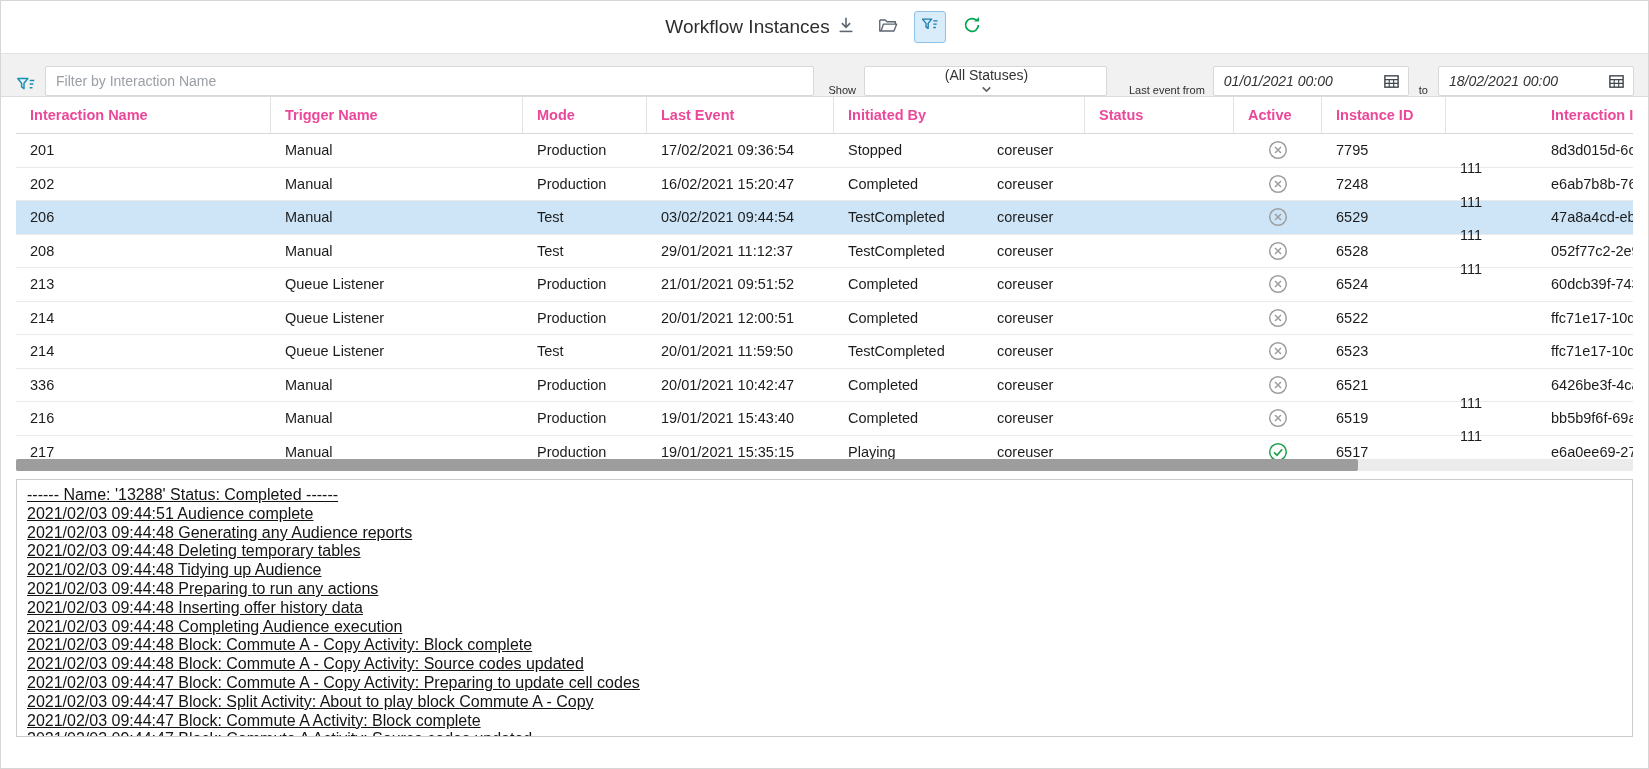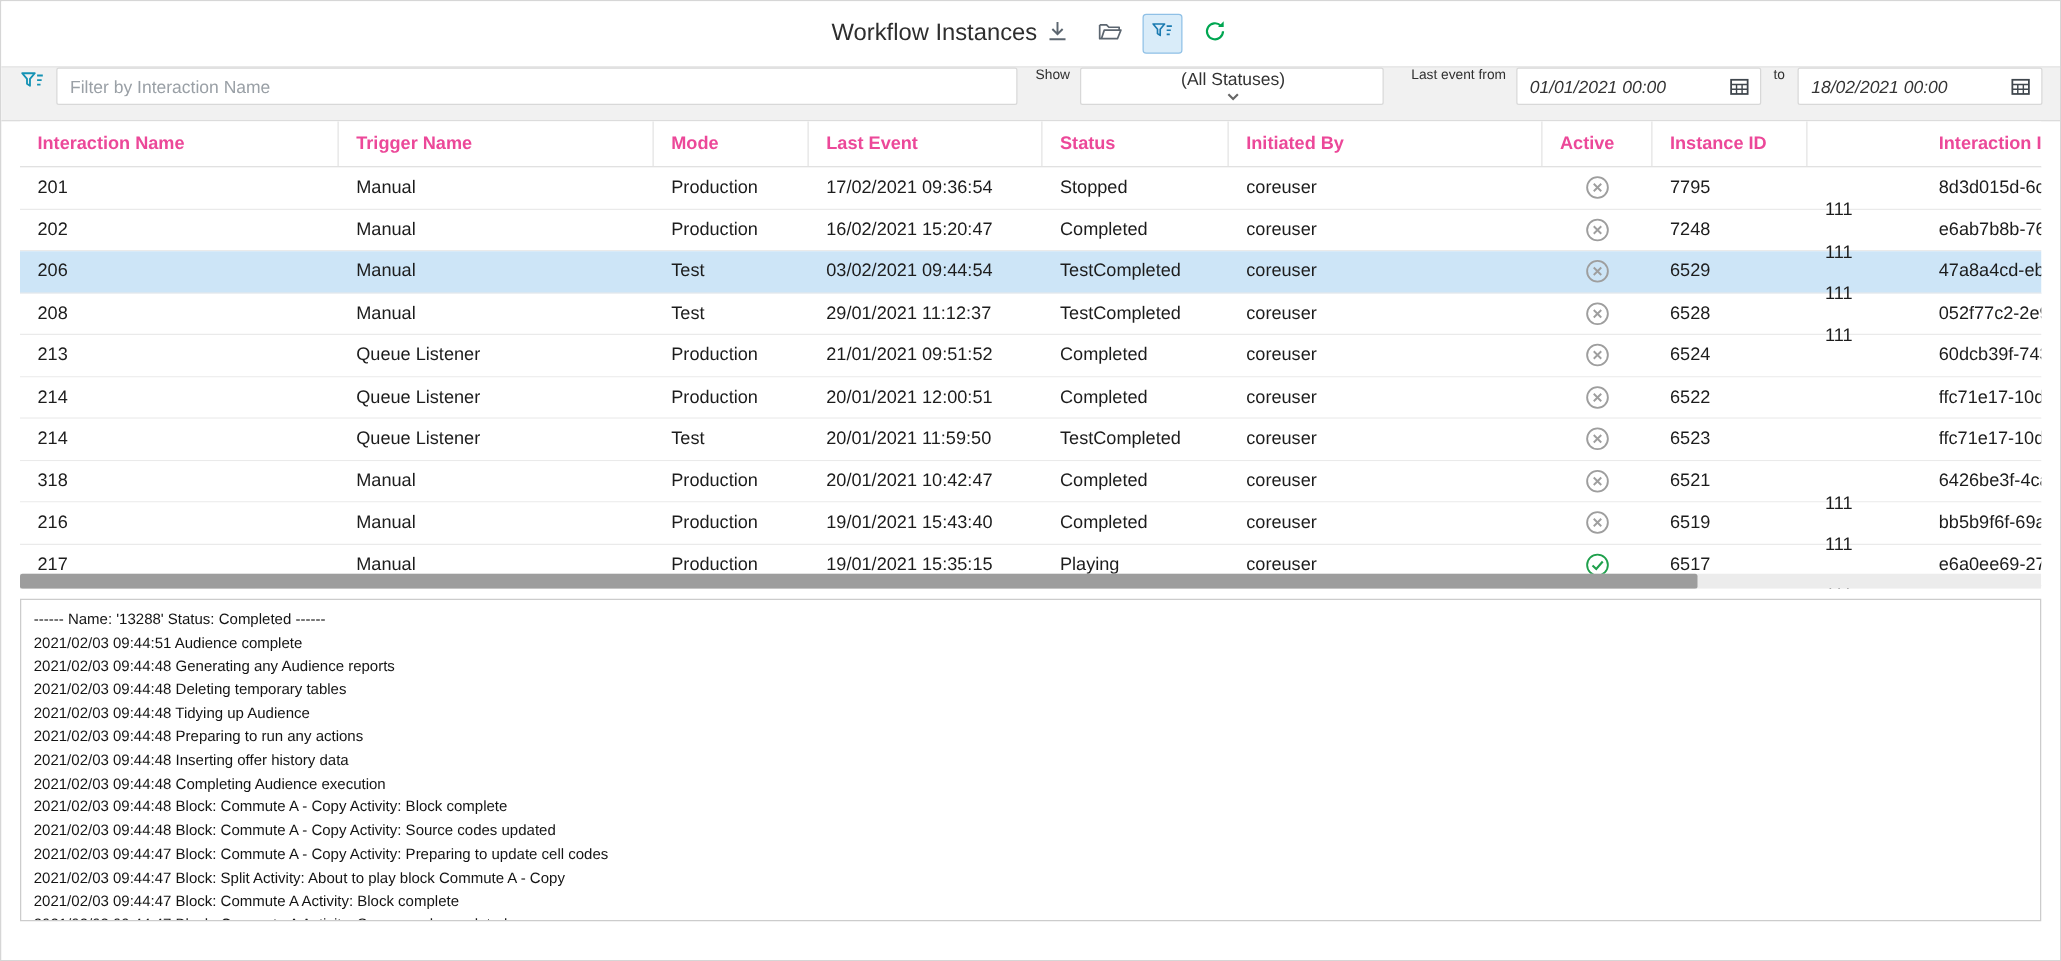--- a/index.html
+++ b/index.html
@@ -30,21 +30,21 @@
   }
   .icon-btn.filter-active { background: #d9ecf9; border: 1px solid #8fc0e6; color: #1a7ab0; }
   .icon-btn.refresh { color: #00a651; }
 
   
   .filter-bar {
     height: 44px;
     background: #f1f1f1;
     border-top: 1px solid #e3e3e3;
     border-bottom: 1px solid #dcdcdc;
-    display: flex; align-items: flex-start;
+    display: flex; align-items: flex-end;
     padding: 0 14px; gap: 8px;
   }
   .funnel-wrap { color: #1492b4; display: flex; align-items: center; }
   .text-input {
     flex: 1; height: 30px;
     border: 1px solid #d8d8d8; border-radius: 2px;
     padding: 0 10px; font-size: 14px; color: #333;
     font-family: inherit; background: #fff; outline: none;
   }
   .text-input::placeholder { color: #9aa0a6; }
@@ -89,21 +89,21 @@
 
   
   .log-panel {
     margin: 8px 15px 0;
     height: 258px;
     border: 1px solid #cccccc;
     background: #fff;
     padding: 6px 10px 0;
     overflow: hidden;
   }
-  .log-line { font-size: 12px; line-height: 18.8px; color: #141414; white-space: nowrap; }
+  .log-line { font-size: 16px; line-height: 18.8px; color: #141414; white-space: nowrap; text-decoration: underline; }
 </style>
 </head>
 <body>
 
 <div class="app-header">
   <div class="page-title">Workflow Instances</div>
   <div class="header-icons">
     <div class="icon-btn">
       <span>
         <svg width="22" height="22" viewBox="0 0 24 24">
@@ -179,22 +179,22 @@
   </div>
 </div>
 
 <div class="table-area">
   <div class="table-inner">
     <div class="thead">
         <div class="th col0">Interaction Name</div>
         <div class="th col1">Trigger Name</div>
         <div class="th col2">Mode</div>
         <div class="th col3">Last Event</div>
+        <div class="th col5">Initiated By</div>
         <div class="th col4">Status</div>
-        <div class="th col5">Initiated By</div>
         <div class="th col6">Active</div>
         <div class="th col7">Instance ID</div>
         <div class="th col8">Host ID</div>
         <div class="th col9">Interaction ID</div>
       </div>
     <div>
         <div class="tr">
           <div class="td col0">201</div>
           <div class="td col1">Manual</div>
           <div class="td col2">Production</div>
@@ -307,21 +307,21 @@
             <svg width="20" height="20" viewBox="0 0 20 20">
               <circle cx="10" cy="10" r="8.3" fill="none" stroke="#9e9e9e" stroke-width="1.5"></circle>
               <path d="M7 7 L13 13 M13 7 L7 13" stroke="#9e9e9e" stroke-width="1.5"></path>
             </svg>
           </div>
           <div class="td col7">6523</div>
           <div class="td col8"></div>
           <div class="td col9">ffc71e17-10d</div>
         </div>
         <div class="tr">
-          <div class="td col0">318</div>
+          <div class="td col0">336</div>
           <div class="td col1">Manual</div>
           <div class="td col2">Production</div>
           <div class="td col3">20/01/2021 10:42:47</div>
           <div class="td col4">Completed</div>
           <div class="td col5">coreuser</div>
           <div class="td col6 active-cell">
             <svg width="20" height="20" viewBox="0 0 20 20">
               <circle cx="10" cy="10" r="8.3" fill="none" stroke="#9e9e9e" stroke-width="1.5"></circle>
               <path d="M7 7 L13 13 M13 7 L7 13" stroke="#9e9e9e" stroke-width="1.5"></path>
             </svg>

